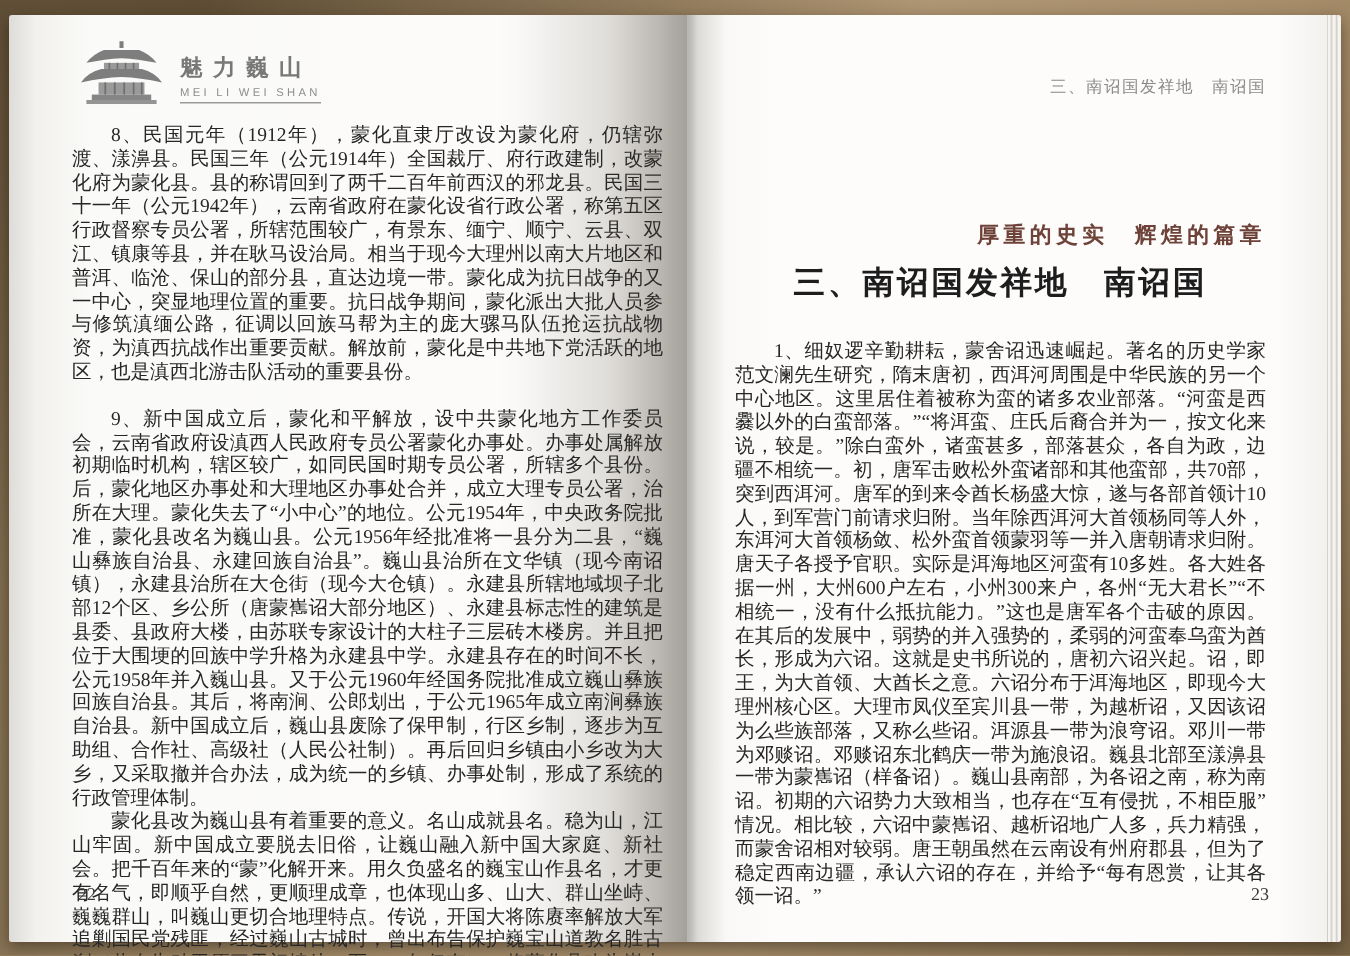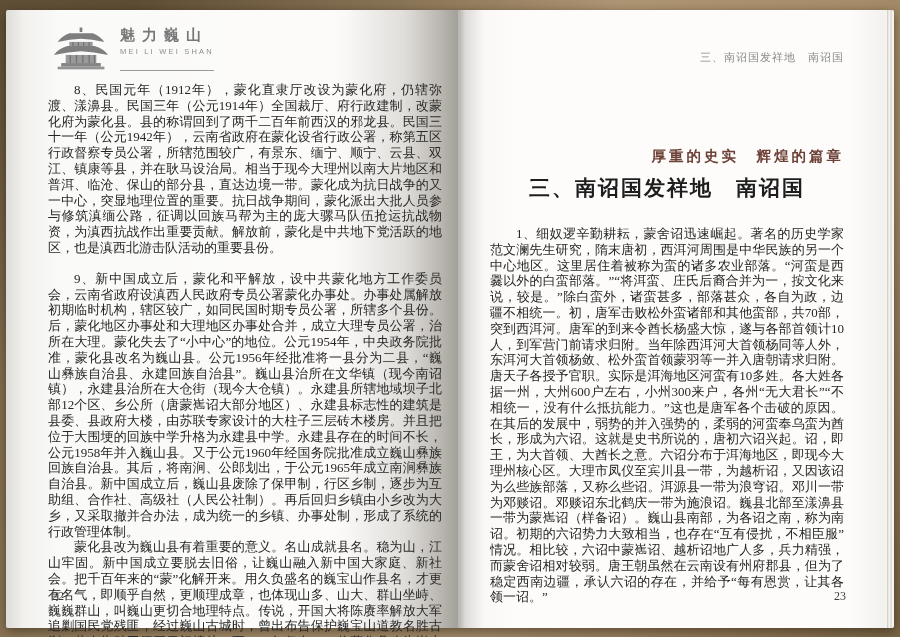--- a/index.html
+++ b/index.html
@@ -30,29 +30,29 @@
   .page-edges{
     width:9px;height:100%;
     background:repeating-linear-gradient(to right,
       #f6f4f1 0px,#f6f4f1 1.5px,#d5d1ca 2.5px,#e9e6e1 3.5px);
     border-radius:0 2px 2px 0;
   }
   
   .left-inner{position:absolute;left:42px;right:16px;top:16px;}
   .logo{display:flex;align-items:flex-start;margin-left:6px;height:50px;}
   .logo svg{display:block;}
-  .logo-text{margin-left:12px;}
+  .logo-text{margin-left:12px;margin-top:10px;}
   .logo-title{
     font-family:"Liberation Sans","DejaVu Sans",sans-serif;
     font-size:15px;font-weight:bold;color:#787878;letter-spacing:7px;white-space:nowrap;
   }
   .logo-sub{
     font-family:"Liberation Sans","DejaVu Sans",sans-serif;
     font-size:7.5px;color:#8d8d8d;letter-spacing:2.2px;margin-top:2px;
-    border-bottom:1px solid #9a9a9a;padding-bottom:14px;white-space:nowrap;
+    border-bottom:1px solid #9a9a9a;padding-bottom:2px;white-space:nowrap;
   }
   .bodytext{
     font-size:13px;line-height:15.8px;color:#262626;
     text-align:justify;
   }
   .bodytext p{margin:0;text-indent:2em;}
   .left .bodytext{margin-top:6px;}
   p.gap-before{margin-top:15px;}
   .pagenum{
     position:absolute;bottom:24px;font-size:12px;color:#3a3a3a;

